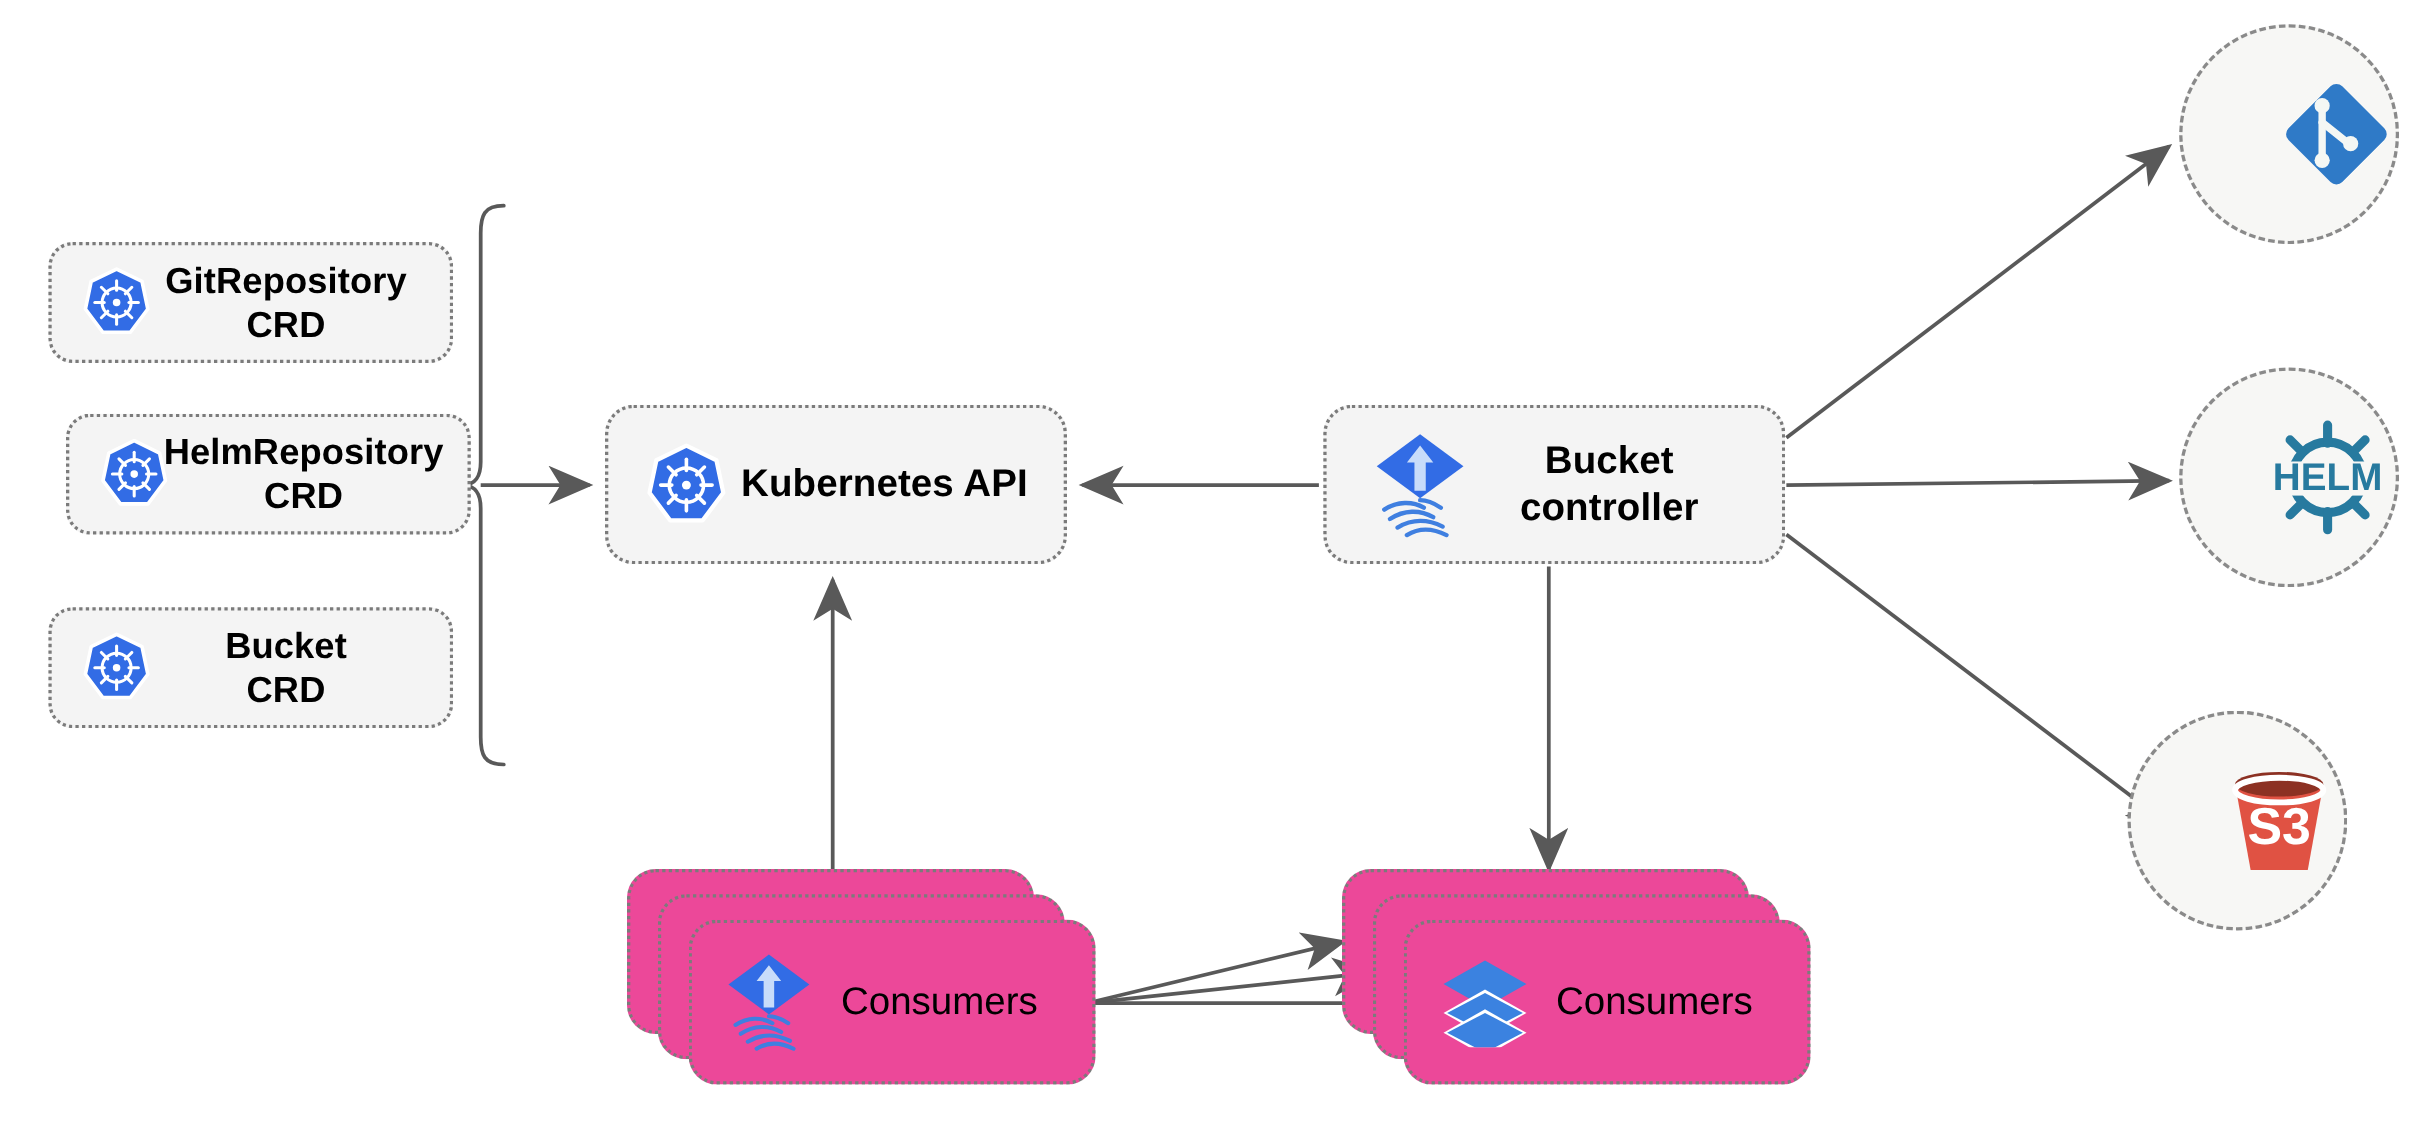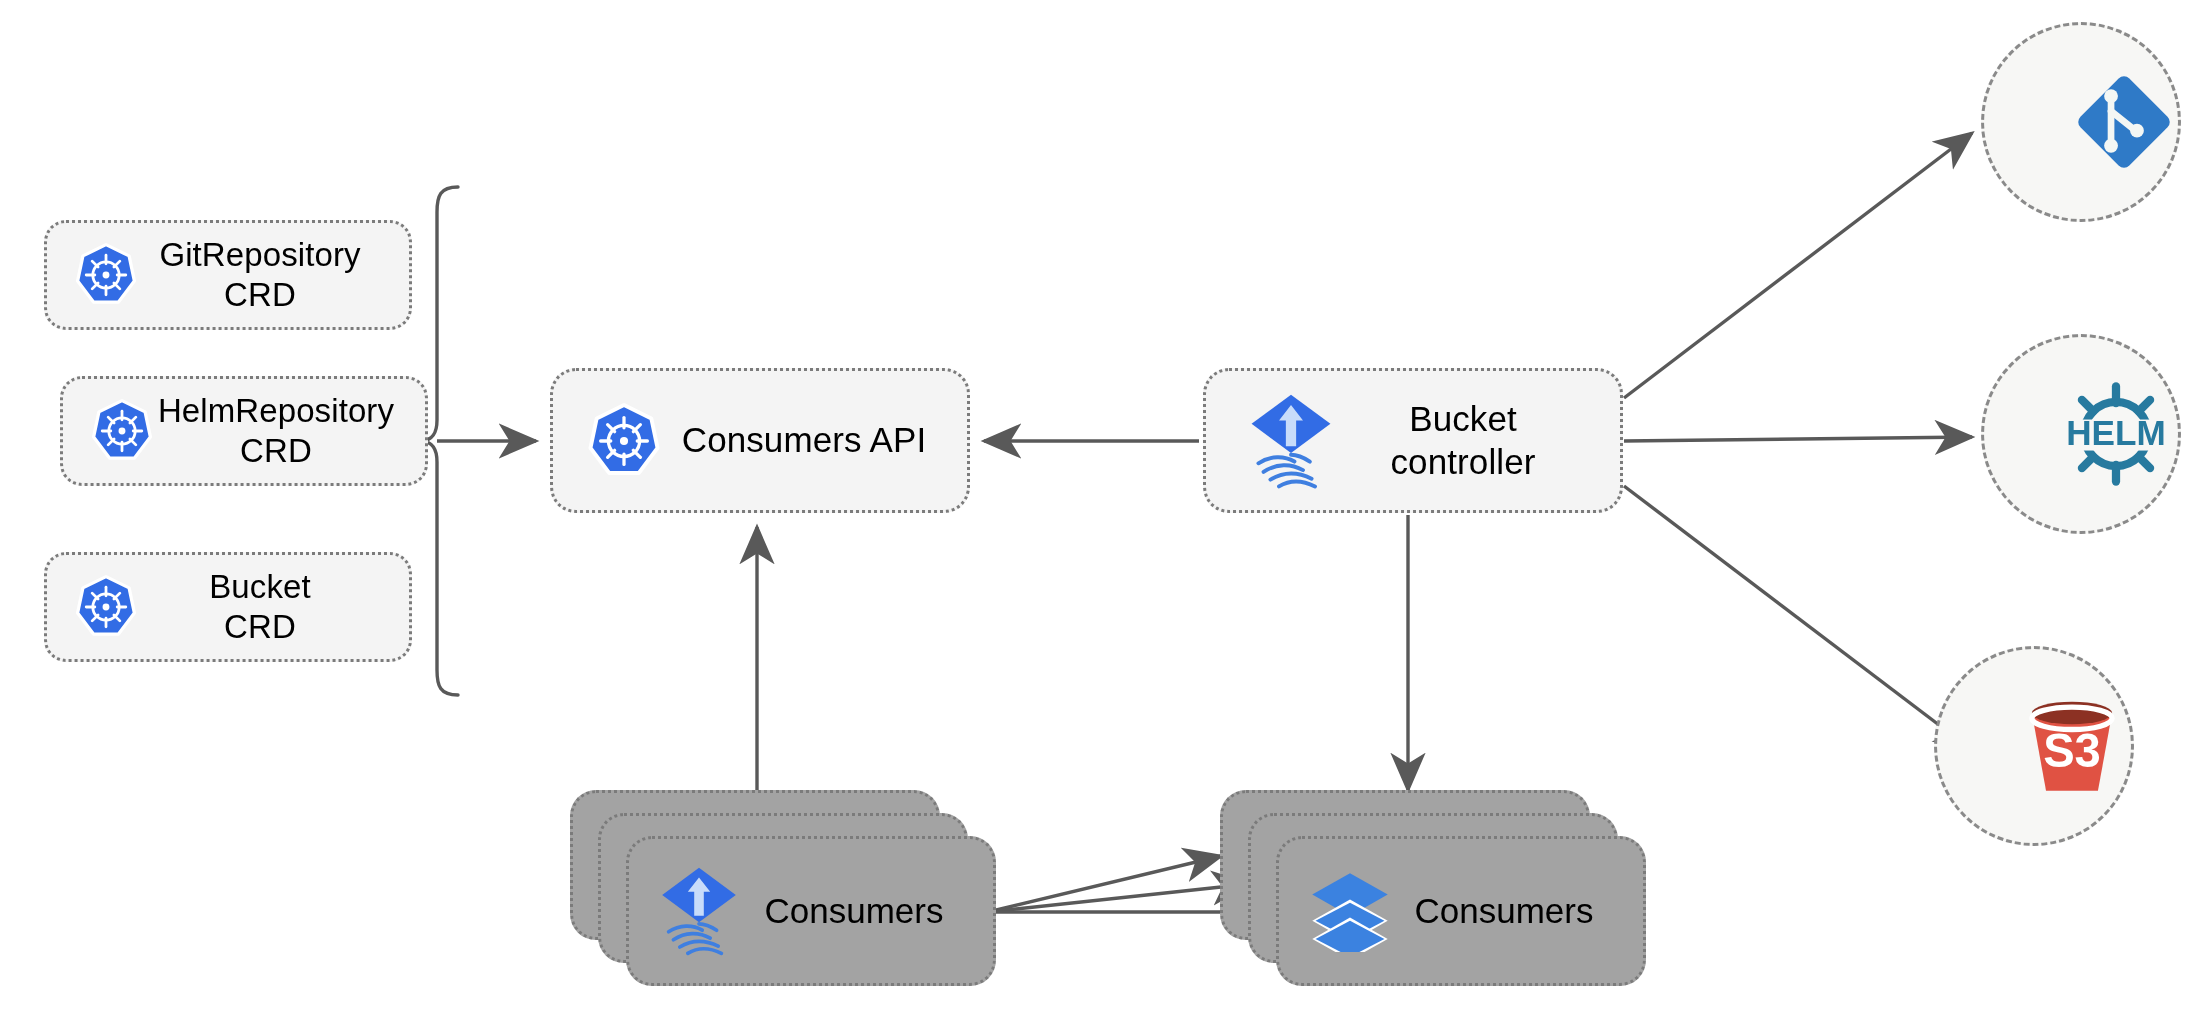--- a/index.html
+++ b/index.html
@@ -36,20 +36,21 @@
     display: flex;
     align-items: center;
     justify-content: center;
   }
   .node .label {
     color: #000000;
     text-align: center;
     line-height: 1.22;
     white-space: pre-line;
     letter-spacing: .1px;
+    font-weight: bold;
   }
   .node .icon {
     position: absolute;
     display: block;
   }
 
   
   .crd { width: 368px; height: 110px; }
   .crd .icon { left: 26px; top: 50%; transform: translateY(-50%); width: 66px; height: 66px; }
   .crd .label { font-size: 33px; margin-left: 64px; }
@@ -64,21 +65,21 @@
   .srcctl .icon { left: 42px; top: 50%; transform: translateY(-50%); width: 86px; height: 96px; }
   .srcctl .label { font-size: 35px; margin-left: 100px; }
 
   
   .stack {
     position: absolute;
   }
   .stack .card {
     position: absolute;
     box-sizing: border-box;
-    background: #a3a3a3;
+    background: #ec4899;
     border: 3px dotted #7b7b7b;
     border-radius: 26px;
     width: 370px;
     height: 150px;
   }
   .stack .card.c1 { left: 0px;  top: 0px; }
   .stack .card.c2 { left: 28px; top: 23px; }
   .stack .card.c3 { left: 56px; top: 46px; display:flex; align-items:center; justify-content:center; }
   .stack .card.c3 .icon { position: absolute; left: 30px; top: 50%; transform: translateY(-50%); }
   .stack .card.c3 .label { font-size: 35px; color:#000; margin-left: 86px; }
@@ -224,21 +225,21 @@
           <line x1="20" y1="50" x2="33" y2="50"></line>
           <line x1="67" y1="50" x2="80" y2="50"></line>
           <line x1="29" y1="29" x2="38" y2="38"></line>
           <line x1="62" y1="62" x2="71" y2="71"></line>
           <line x1="71" y1="29" x2="62" y2="38"></line>
           <line x1="38" y1="62" x2="29" y2="71"></line>
         </g>
         <circle cx="50" cy="50" r="5.2" fill="#ffffff"></circle>
       </svg>
     </span>
-    <span class="label">Consumers API</span>
+    <span class="label">Kubernetes API</span>
   </div>
 
   <div class="node main-box srcctl">
     <span class="icon">
       <svg viewBox="0 0 100 112" width="100%" height="100%">
         <polygon points="50,2 96,36 50,70 4,36" fill="#326ce5"></polygon>
         <path d="M50,14 L64,32 L56,32 L56,62 L44,62 L44,32 L36,32 Z" fill="#c8dcfa"></path>
         <g stroke="#3f7fe0" stroke-width="4.6" fill="none" stroke-linecap="round">
           <path d="M12,82 C26,73 42,73 54,80"></path>
           <path d="M18,92 C33,82 50,82 64,90"></path>

